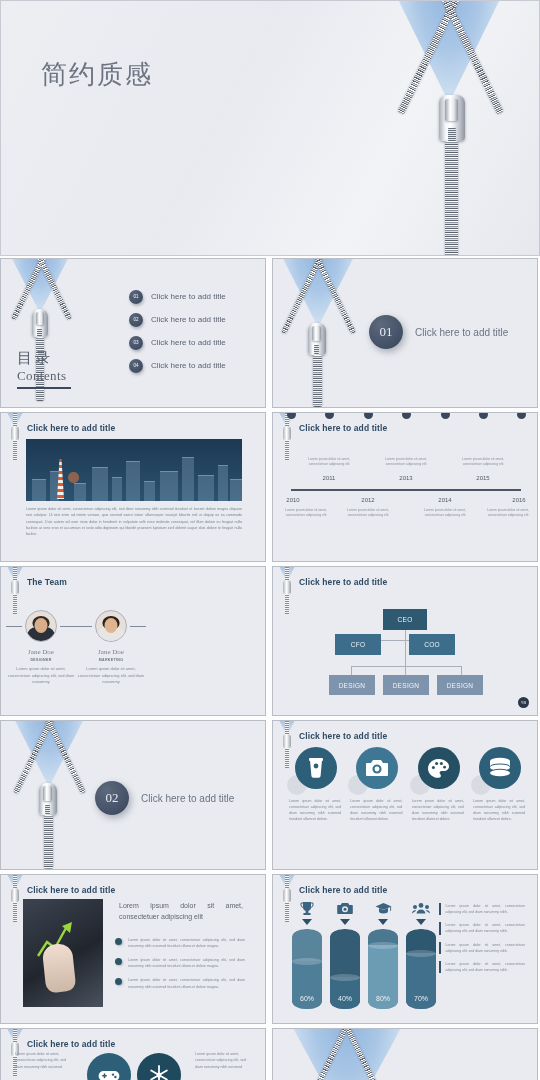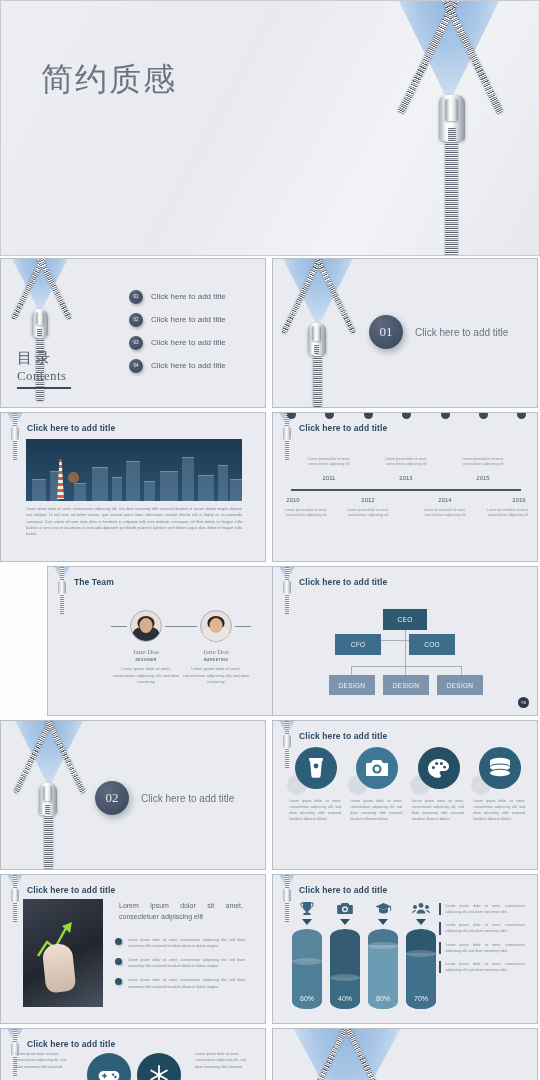--- a/index.html
+++ b/index.html
@@ -21,21 +21,21 @@
   .slide-half { width: 266px; height: 150px; }
 
   
   .hero {
     left: 0; top: 0; width: 540px; height: 256px;
     background: linear-gradient(118deg,#eceef2 0%,#e8eaf0 42%,#f2f3f6 70%,#e6e8ee 100%);
     border: 1px solid #c7cad2;
   }
   .hero-text { position:absolute; left:40px; top:56px; }
   .hero-l1, .hero-l2 {
-    font-size: 32px; color:#6d7380; letter-spacing:2px; line-height:1.42;
+    font-size: 26px; color:#6d7380; letter-spacing:2px; line-height:1.42;
     font-family: "Liberation Serif","DejaVu Serif",serif; font-weight: 400;
   }
   .hero-banner {
     margin-top: 12px; background:#3d4a5e; color:#eef0f4;
     font-size: 10px; letter-spacing: 6px; padding: 6px 10px 6px 14px;
     width: 223px; text-align:center;
   }
 
   
   .zip-wrap { position:absolute; pointer-events:none; }
@@ -143,21 +143,21 @@
 
   
   .tl-axis { position:absolute; left:18px; top:76px; width:230px; height:2px; background:#4a5566; }
   .tl-dot { position:absolute; top:-3.5px; width:9px; height:9px; border-radius:50%;
     background:#3b485c; margin-left:-4.5px; }
   .tl-year { position:absolute; font-size:6px; color:#525b69; transform:translateX(-50%); }
   .tl-cap { position:absolute; width:52px; font-size:3.4px; line-height:1.6; color:#8a919d;
     text-align:center; transform:translateX(-50%); }
 
   
-  .team-row { position:absolute; left:18px; top:40px; width:230px; display:flex; justify-content:center; }
+  .team-row { position:absolute; left:5px; top:40px; width:230px; display:flex; justify-content:flex-start; }
   .team-card { width:70px; text-align:center; position:relative; }
   .avatar-wrap { position:relative; height:38px; display:flex; justify-content:center; align-items:center; }
   .avatar {
     width:32px; height:32px; border-radius:50%; border:1px solid #aab0bb; overflow:hidden;
     position:relative; background:#e8dfd8;
   }
   .avatar .head { position:absolute; left:50%; top:22%; width:13px; height:15px; border-radius:50%;
     transform:translateX(-50%); }
   .avatar .torso { position:absolute; left:50%; bottom:0; width:28px; height:14px; border-radius:9px 9px 0 0;
     transform:translateX(-50%); }
@@ -361,21 +361,21 @@
     <div class="tl-cap" style="left:56px;top:44px;">Lorem ipsum dolor sit amet, consectetuer adipiscing elit</div>
     <div class="tl-cap" style="left:133px;top:44px;">Lorem ipsum dolor sit amet, consectetuer adipiscing elit</div>
     <div class="tl-cap" style="left:210px;top:44px;">Lorem ipsum dolor sit amet, consectetuer adipiscing elit</div>
 
     <div class="tl-cap" style="left:33px;top:95px;">Lorem ipsum dolor sit amet, consectetuer adipiscing elit</div>
     <div class="tl-cap" style="left:95px;top:95px;">Lorem ipsum dolor sit amet, consectetuer adipiscing elit</div>
     <div class="tl-cap" style="left:172px;top:95px;">Lorem ipsum dolor sit amet, consectetuer adipiscing elit</div>
     <div class="tl-cap" style="left:235px;top:95px;">Lorem ipsum dolor sit amet, consectetuer adipiscing elit</div>
   </div>
 
-  <div class="slide slide-half" style="left:0;top:566px;margin-left:47px;">
+  <div class="slide slide-half" style="left:0;top:566px;">
     <div class="mini-zip">
       <div class="mz-fan"></div>
         <div class="mz-v"></div>
         <div class="mz-slider"></div>
     </div>
     <div class="s-title">The Team</div>
     <div class="team-row">
       <div class="team-card">
         <div class="avatar-wrap">
           <span class="avatar-line l"></span>

